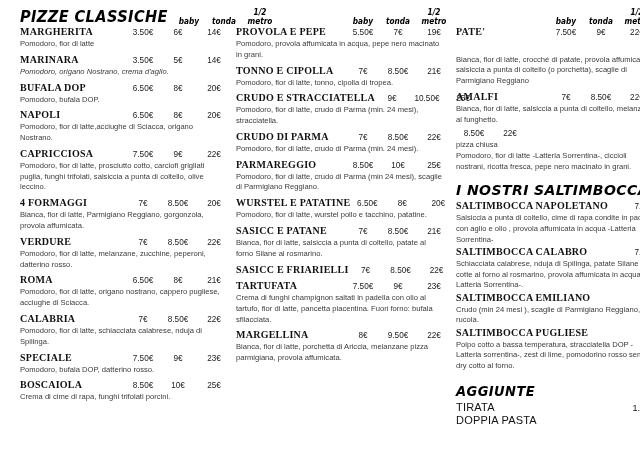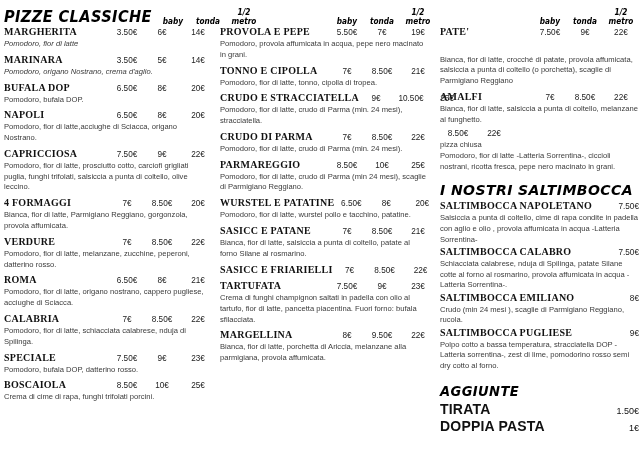--- a/index.html
+++ b/index.html
@@ -19,21 +19,21 @@
     display: flex;
     width: 640px;
     height: 452px;
     box-sizing: border-box;
     padding: 4px 4px 0 4px;
   }
   .col {
     box-sizing: border-box;
     position: relative;
   }
-  .col-left   { width: 216px; padding-right: 4px; }
+  .col-left   { width: 216px; padding-right: 4px; margin-left: 16px; }
   .col-mid    { width: 220px; padding-right: 4px; }
   .col-right  { width: 204px; }
 
   
   .section-title {
     font-family: "DejaVu Sans", sans-serif;
     font-weight: 700;
     font-style: italic;
     font-size: 15px;
     letter-spacing: 0.4px;
@@ -125,22 +125,22 @@
   .item.sb .item-desc { margin-top: 0; }
 
   .add-row {
     display: flex;
     justify-content: space-between;
     align-items: baseline;
     margin-bottom: 1px;
   }
   .add-label {
     font-family: "Liberation Sans", sans-serif;
-    font-weight: 700;
-    font-size: 14px;
+    font-weight: 400;
+    font-size: 11px;
     letter-spacing: 0.2px;
     color: #111;
   }
   .add-price {
     font-family: "Liberation Sans", sans-serif;
     font-size: 9px;
     color: #111;
   }
 </style>
 </head>
@@ -163,21 +163,21 @@
     <div id="left-items">
         <div class="item">
           <div class="item-head">
             <div class="item-name">MARGHERITA</div>
             <div class="prices">
               <div class="price p-baby">3.50€</div>
               <div class="price p-tonda">6€</div>
               <div class="price p-metro">14€</div>
             </div>
           </div>
-          <div class="item-desc" style="white-space: pre-line; font-style: italic;">Pomodoro, fior di latte</div>
+          <div class="item-desc" style="white-space: pre-line;">Pomodoro, fior di latte</div>
         </div>
         <div class="item">
           <div class="item-head">
             <div class="item-name">MARINARA</div>
             <div class="prices">
               <div class="price p-baby">3.50€</div>
               <div class="price p-tonda">5€</div>
               <div class="price p-metro">14€</div>
             </div>
           </div>
@@ -398,21 +398,21 @@
         </div>
         <div class="item">
           <div class="item-head">
             <div class="item-name">MARGELLINA</div>
             <div class="prices">
               <div class="price p-baby">8€</div>
               <div class="price p-tonda">9.50€</div>
               <div class="price p-metro">22€</div>
             </div>
           </div>
-          <div class="item-desc" style="white-space: pre-line;">Bianca, fior di latte, porchetta di Ariccia, melanzane alla parmigiana, provola affumicata.</div>
+          <div class="item-desc" style="white-space: pre-line;">Bianca, fior di latte, porchetta di Ariccia, melanzane pizza parmigiana, provola affumicata.</div>
         </div>
       </div>
   </div>
 
   <div class="col col-right">
     <div class="title-row">
       <div class="section-title">&nbsp;</div>
       <div class="price-head">
         <div class="ph ph-baby">baby</div>
         <div class="ph ph-tonda">tonda</div>

